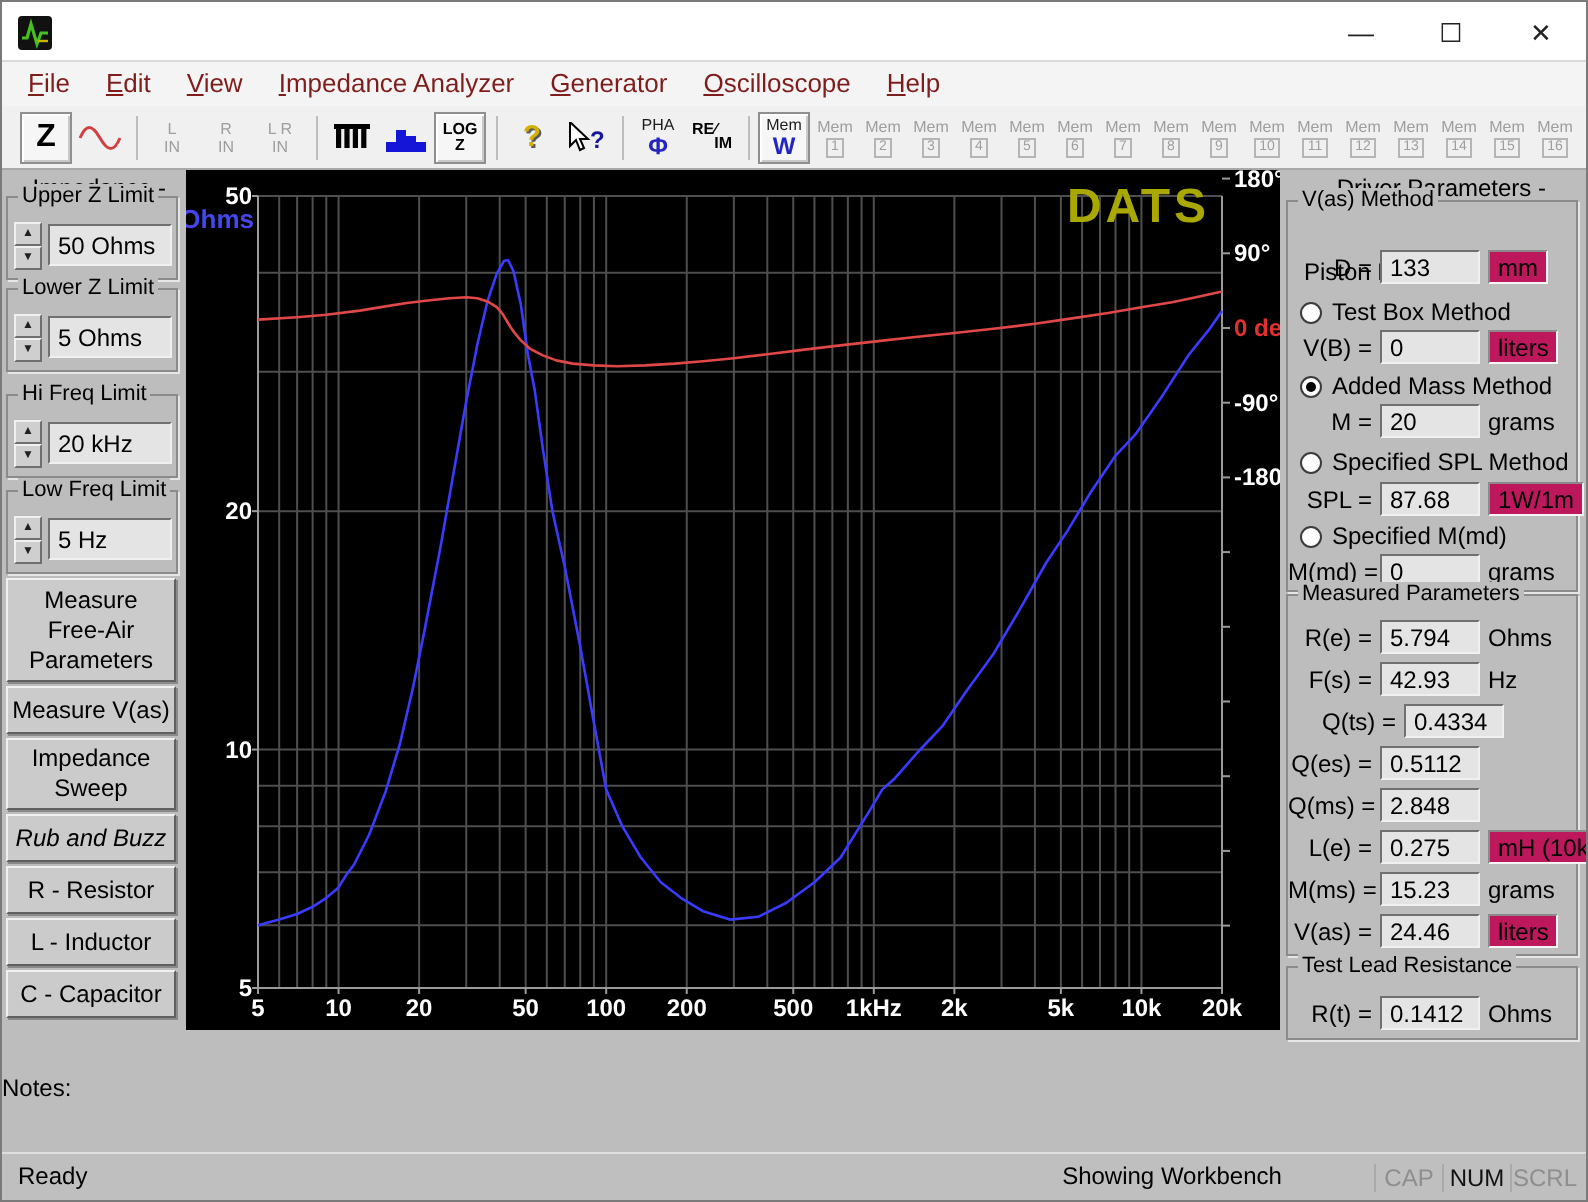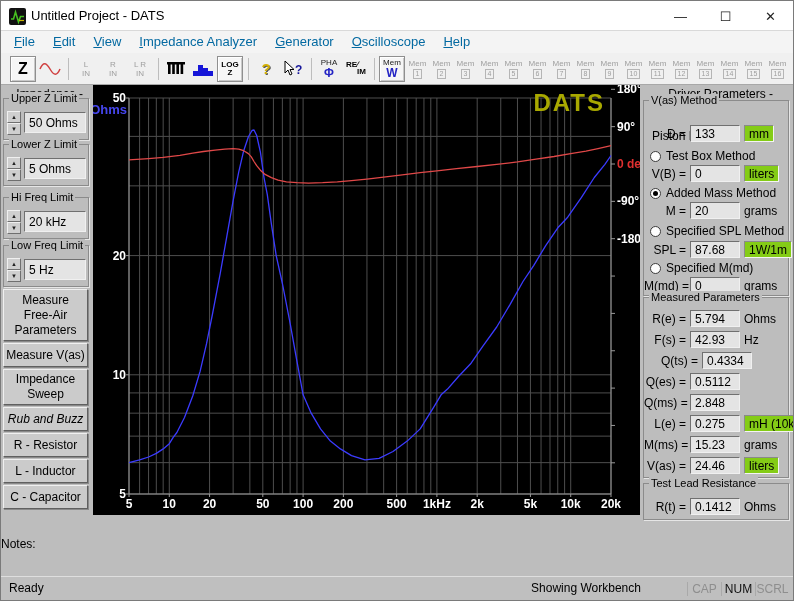--- a/index.html
+++ b/index.html
@@ -6,21 +6,21 @@
   *{box-sizing:border-box;font-family:"Liberation Sans",sans-serif;}
   .win{position:relative;width:794px;height:601px;background:#bdbdbd;border:1px solid #7a7a7a;overflow:hidden;margin:0 auto;}
   
   .titlebar{position:absolute;left:0;top:0;width:792px;height:30px;background:#ffffff;border-bottom:1px solid #d9d9d9;}
   .appicon{position:absolute;left:8px;top:7px;}
   .title{position:absolute;left:30px;top:7px;font-size:13px;color:#000;}
   .wctl{position:absolute;right:0;top:0;height:30px;display:flex;}
   .wbtn{width:45px;height:30px;display:flex;align-items:center;justify-content:center;font-size:13px;color:#222;}
   
   .menubar{position:absolute;left:0;top:30px;width:792px;height:22px;background:#f4f4f4;padding-left:4px;}
-  .menu-item{display:inline-block;padding:3px 9px 0 9px;font-size:13px;color:#0369a1;height:22px;}
+  .menu-item{display:inline-block;padding:3px 9px 0 9px;font-size:13px;color:#7f1d1d;height:22px;}
   .menu-item u{text-decoration:underline;}
   
   .toolbar{position:absolute;left:0;top:52px;width:792px;height:32px;background:#f0f0f0;border-bottom:1px solid #a8a8a8;display:flex;align-items:center;padding-left:9px;white-space:nowrap;overflow:hidden;}
   .tbtn{display:inline-flex;flex-direction:column;align-items:center;justify-content:center;width:26px;height:26px;margin-right:1px;flex:0 0 auto;}
   .tbtn.active{border:1px solid #8f8f8f;background:#f6f6f6;box-shadow:inset 1px 1px 0 #ffffff, inset -1px -1px 0 #c9c9c9;}
   .tbtn .big{font-size:16px;font-weight:bold;color:#000;line-height:16px;}
   .tbtn .tiny{font-size:8px;line-height:9px;color:#1b1b1b;}
   .tbtn .tinyb{font-size:8px;line-height:8px;font-weight:bold;color:#000;}
   .tbtn.disabled .tiny,.tbtn.disabled .tinyb{color:#9e9e9e;}
   .tbtn .blue{color:#2424c4;font-weight:bold;font-size:12px;line-height:12px;}
@@ -40,21 +40,21 @@
   .sunken{border:1px solid;border-color:#707070 #f0f0f0 #f0f0f0 #707070;background:#e4e4e4;}
   .pbtn{position:absolute;left:2px;width:85px;background:#cbcbcb;border:1px solid;border-color:#f0f0f0 #606060 #606060 #f0f0f0;box-shadow:1px 1px 0 #8a8a8a;display:flex;flex-direction:column;align-items:center;justify-content:center;font-size:12px;color:#000;line-height:15px;text-align:center;}
   .notes{position:absolute;left:0;top:452px;width:86px;font-size:12px;color:#000;}
   
   .rpanel{position:absolute;left:640px;top:0;width:152px;height:491px;}
   .rgroup{position:absolute;left:2px;width:146px;border:1px solid #8b8b8b;box-shadow:1px 1px 0 #e6e6e6;}
   .rrow{position:absolute;left:0;height:17px;width:144px;}
   .rlabel{position:absolute;left:0;top:2px;width:42px;text-align:right;font-size:12px;color:#000;white-space:nowrap;}
   .rfield{position:absolute;left:46px;top:0;width:50px;height:17px;font-size:12px;color:#000;padding:1px 0 0 4px;}
   .runit{position:absolute;left:100px;top:2px;font-size:12px;color:#000;white-space:nowrap;}
-  .runit.boxed{top:0;height:17px;padding:1px 4px 0 4px;border:1px solid;border-color:#8a8a8a #f4f4f4 #f4f4f4 #8a8a8a;background:#84cc16;}
+  .runit.boxed{top:0;height:17px;padding:1px 4px 0 4px;border:1px solid;border-color:#8a8a8a #f4f4f4 #f4f4f4 #8a8a8a;background:#be185d;}
   .rradio{position:absolute;left:6px;height:14px;display:flex;align-items:center;}
   .radio{width:11px;height:11px;border-radius:50%;background:#fdfdfd;border:1px solid #3c3c3c;display:inline-flex;align-items:center;justify-content:center;}
   .radio .dot{width:5px;height:5px;border-radius:50%;background:#000;}
   .rradio .rtext{font-size:12px;margin-left:5px;color:#000;white-space:nowrap;}
   .plabel{position:absolute;left:8px;font-size:12px;color:#000;}
   
   .chartwrap{position:absolute;left:92px;top:0;width:547px;height:430px;background:#000;}
   
   .statusbar{position:absolute;left:0;top:575px;width:792px;height:24px;background:#bfbfbf;border-top:1px solid #dedede;font-size:12px;color:#000;}
   .st-left{position:absolute;left:8px;top:4px;}
@@ -67,21 +67,20 @@
 <body>
 
 <div class="win">
 
   <div class="titlebar">
     <svg class="appicon" width="17" height="17" viewBox="0 0 17 17">
       <rect x="0" y="0" width="17" height="17" rx="2" fill="#111"></rect>
       <polyline points="2,11 4.5,11 6.5,4 9.5,14 11.5,8.5 15,8.5" fill="none" stroke="#46c020" stroke-width="1.6"></polyline>
       <polyline points="10,12.5 15,12.5" fill="none" stroke="#c8b400" stroke-width="1.2"></polyline>
     </svg>
-    <span class="title">Untitled Project - DATS</span>
     <div class="wctl">
       <div class="wbtn">—</div>
       <div class="wbtn">☐</div>
       <div class="wbtn">✕</div>
     </div>
   </div>
 
   <div class="menubar" id="menubar"><span class="menu-item"><u>F</u>ile</span><span class="menu-item"><u>E</u>dit</span><span class="menu-item"><u>V</u>iew</span><span class="menu-item"><u>I</u>mpedance Analyzer</span><span class="menu-item"><u>G</u>enerator</span><span class="menu-item"><u>O</u>scilloscope</span><span class="menu-item"><u>H</u>elp</span></div>
 
   <div class="toolbar">

